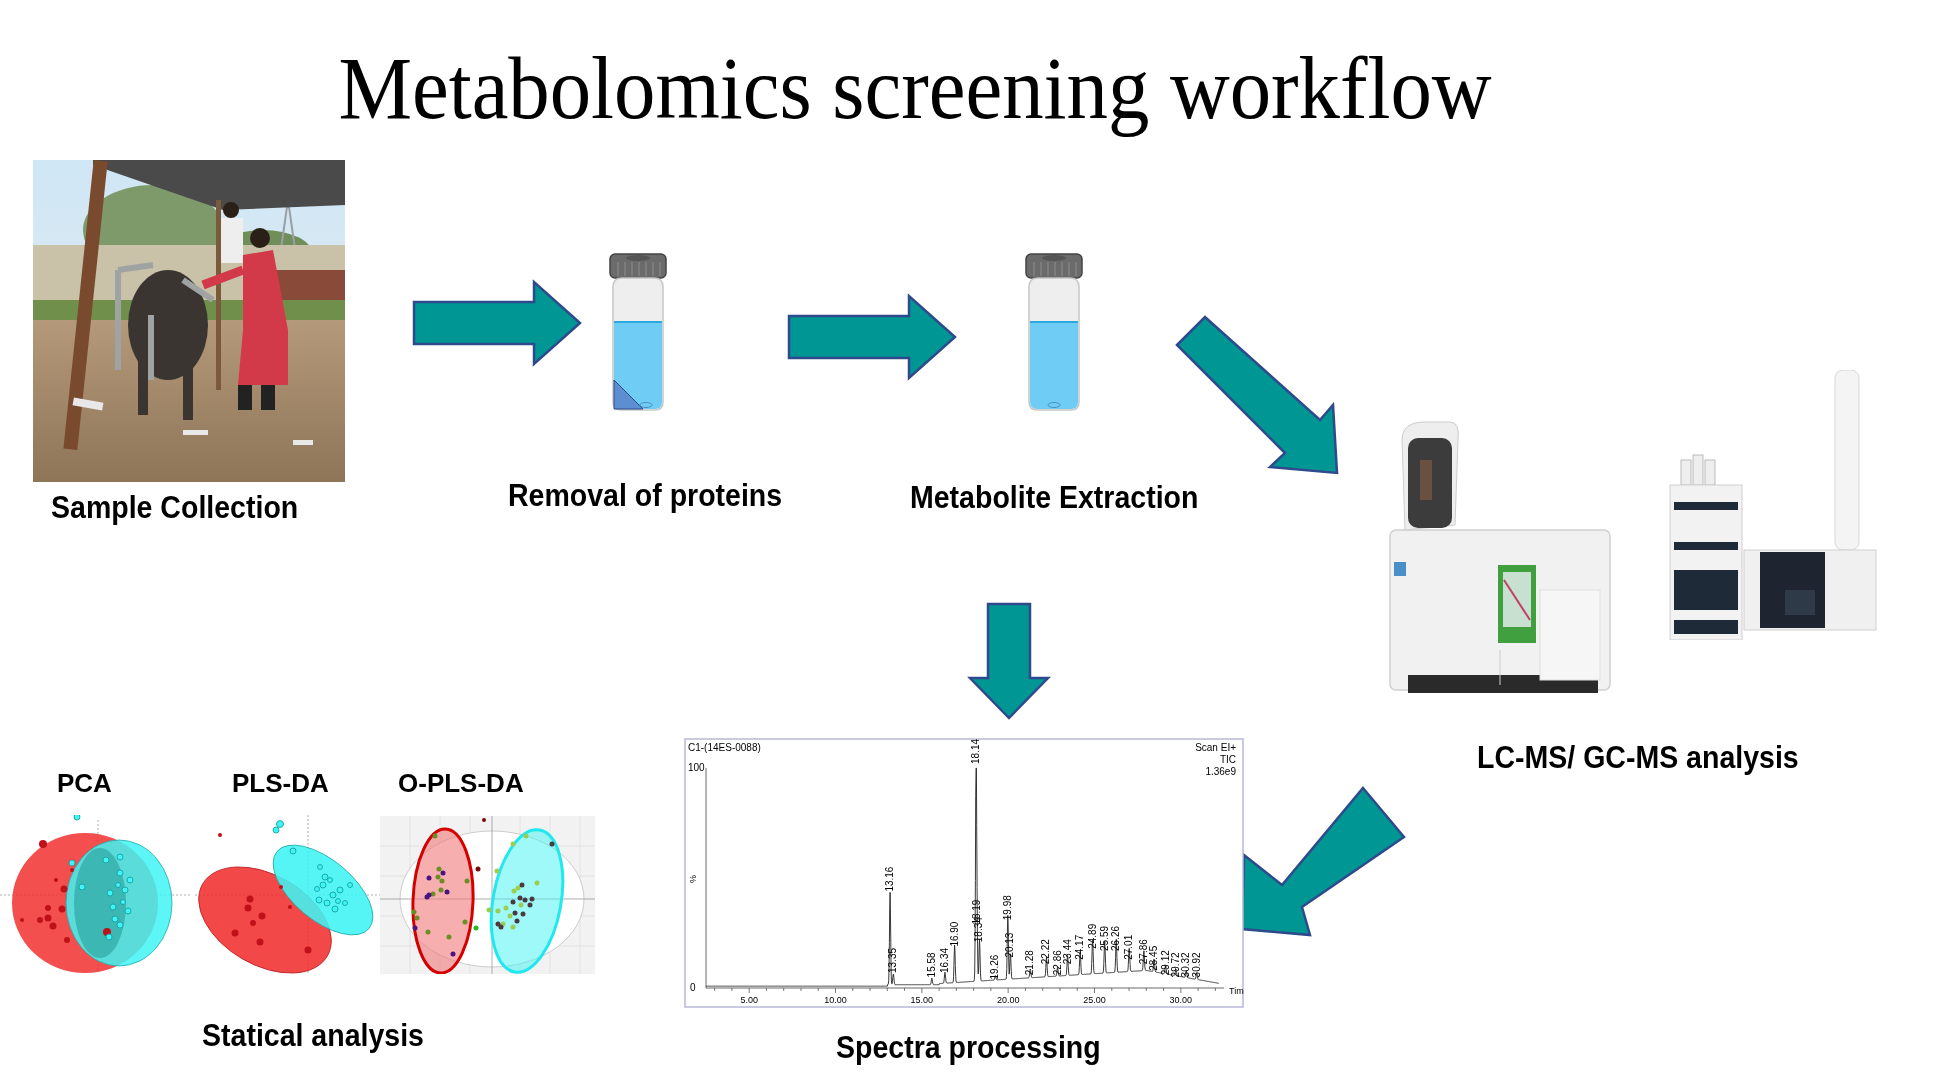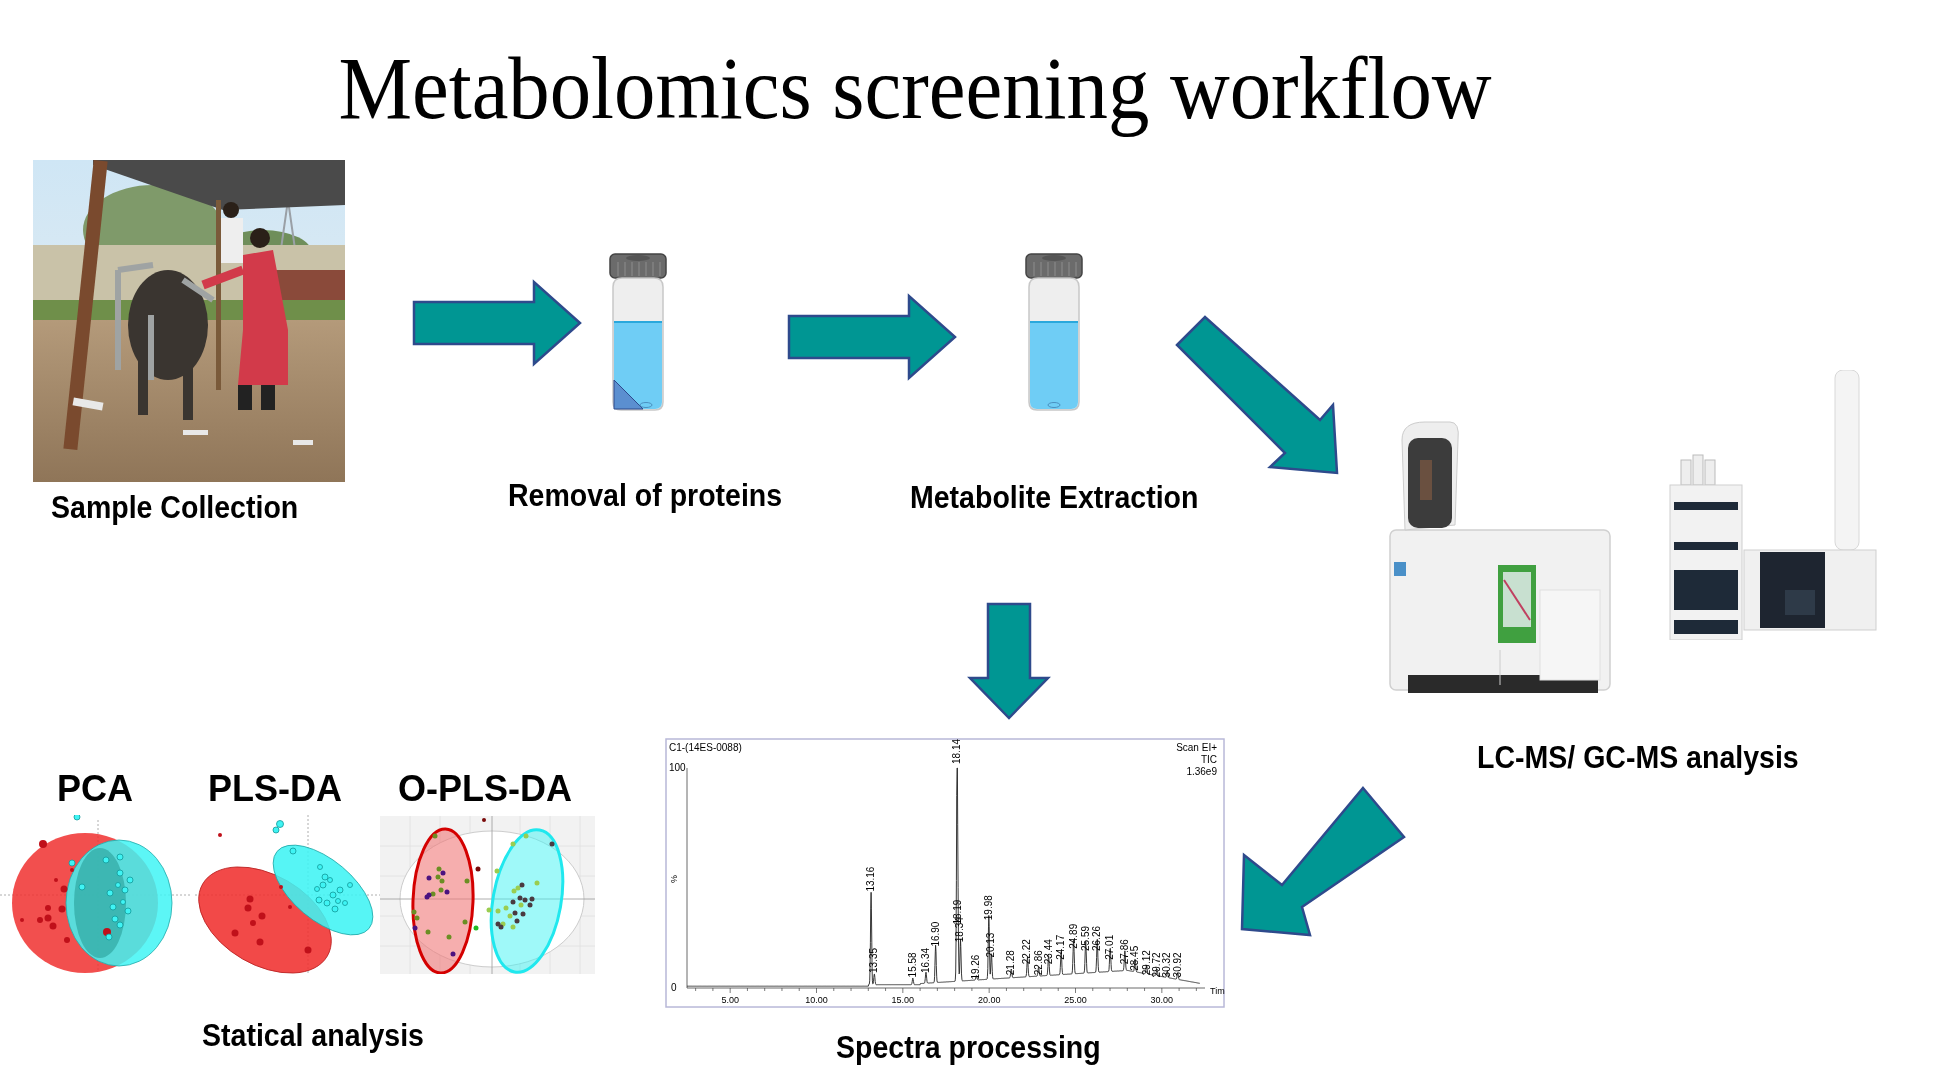--- a/index.html
+++ b/index.html
@@ -4,21 +4,21 @@
 <style>
   html, body { margin:0; padding:0; background:#ffffff; }
   body { width:1938px; height:1092px; position:relative; overflow:hidden;
          font-family:"Liberation Sans", sans-serif; color:#000; }
   .abs { position:absolute; }
   .title { left:0; width:1830px; top:38px; text-align:center;
            font-family:"Liberation Serif", "DejaVu Serif", serif; font-size:88px;
            letter-spacing:0px; transform:scaleX(0.94); transform-origin:50% 50%; }
   .label { font-family:"Liberation Sans", sans-serif; font-weight:bold; font-size:31px;
            white-space:nowrap; transform:scaleX(0.92); transform-origin:0 50%; }
-  .plotlabel { font-weight:bold; font-size:36px; white-space:nowrap; }
+  .plotlabel { font-weight:bold; font-size:26px; white-space:nowrap; }
   svg { display:block; }
 </style>
 </head>
 <body>
 
 <div class="abs title">Metabolomics screening workflow</div>
 
 <div class="abs" style="left:33px;top:160px;width:312px;height:322px;">
   <svg width="312" height="322" viewBox="0 0 312 322">
     <defs>
@@ -160,21 +160,21 @@
   </svg>
 </div>
 
 <div class="abs" style="left:1240px;top:785px;">
   <svg width="175" height="160" viewBox="0 0 175 160">
     <polygon points="122,3 168,64 60,200 -20,0" fill="none"></polygon>
     <polygon points="123,3 164,52 62,122 70,150 2,144 4,70 42,100" fill="#009693" stroke="#2e4a8c" stroke-width="2.5"></polygon>
   </svg>
 </div>
 
-<div class="abs" style="left:665px;top:738px;">
+<div class="abs" style="left:684px;top:738px;">
   <svg id="chrom" width="560" height="270" viewBox="0 0 560 270">
     <rect x="1" y="1" width="558" height="268" fill="#ffffff" stroke="#b8b8d8" stroke-width="1.5"></rect>
     <text x="4" y="13" font-size="10" font-family="Liberation Sans, sans-serif">C1-(14ES-0088)</text>
     <text id="hr0" x="552" y="13" font-size="10" text-anchor="end" font-family="Liberation Sans, sans-serif">Scan EI+</text>
     <text id="hr1" x="552" y="25" font-size="10" text-anchor="end" font-family="Liberation Sans, sans-serif">TIC</text>
     <text id="hr2" x="552" y="37" font-size="10" text-anchor="end" font-family="Liberation Sans, sans-serif">1.36e9</text>
     <text x="4" y="33" font-size="10" font-family="Liberation Sans, sans-serif">100</text>
     <text x="6" y="253" font-size="10" font-family="Liberation Sans, sans-serif">0</text>
     <text x="12" y="145" font-size="9" font-family="Liberation Sans, sans-serif" transform="rotate(-90 12 145)">%</text>
     <text x="545" y="256" font-size="9" font-family="Liberation Sans, sans-serif">Time</text>
@@ -243,21 +243,21 @@
         <text x="484.6386666666667" y="237.2" font-size="10" font-family="Liberation Sans, sans-serif" transform="rotate(-90 484.6386666666667 237.2)">29.12</text>
         <text x="494.9986666666667" y="239.4" font-size="10" font-family="Liberation Sans, sans-serif" transform="rotate(-90 494.9986666666667 239.4)">29.72</text>
         <text x="505.3586666666667" y="239.4" font-size="10" font-family="Liberation Sans, sans-serif" transform="rotate(-90 505.3586666666667 239.4)">30.32</text>
         <text x="515.7186666666666" y="239.4" font-size="10" font-family="Liberation Sans, sans-serif" transform="rotate(-90 515.7186666666666 239.4)">30.92</text>
       </g>
   </svg>
 </div>
 <div class="abs label" style="left:836px;top:1030px;">Spectra processing</div>
 
 <div class="abs plotlabel" style="left:57px;top:768px;">PCA</div>
-<div class="abs plotlabel" style="left:208px;top:768px;text-align:center;">PLS-DA</div>
+<div class="abs plotlabel" style="left:232px;top:768px;text-align:center;">PLS-DA</div>
 <div class="abs plotlabel" style="left:398px;top:768px;">O-PLS-DA</div>
 
 <div class="abs" style="left:0px;top:815px;">
   <svg width="190" height="160" viewBox="0 0 190 160">
     <line x1="0" y1="80" x2="190" y2="80" stroke="#999" stroke-dasharray="2,2" stroke-width="0.8"></line>
     <line x1="98" y1="5" x2="98" y2="155" stroke="#999" stroke-dasharray="2,2" stroke-width="0.8"></line>
     <ellipse cx="85" cy="88" rx="73" ry="70" fill="#f0302f" fill-opacity="0.85"></ellipse>
     <ellipse cx="119" cy="88" rx="53" ry="63" fill="#3ff4f4" fill-opacity="0.85" stroke="#2aa" stroke-width="0.8"></ellipse>
     <ellipse cx="100" cy="88" rx="26" ry="55" fill="#2a9e98" fill-opacity="0.6"></ellipse>
     <g fill="#c0101a">

